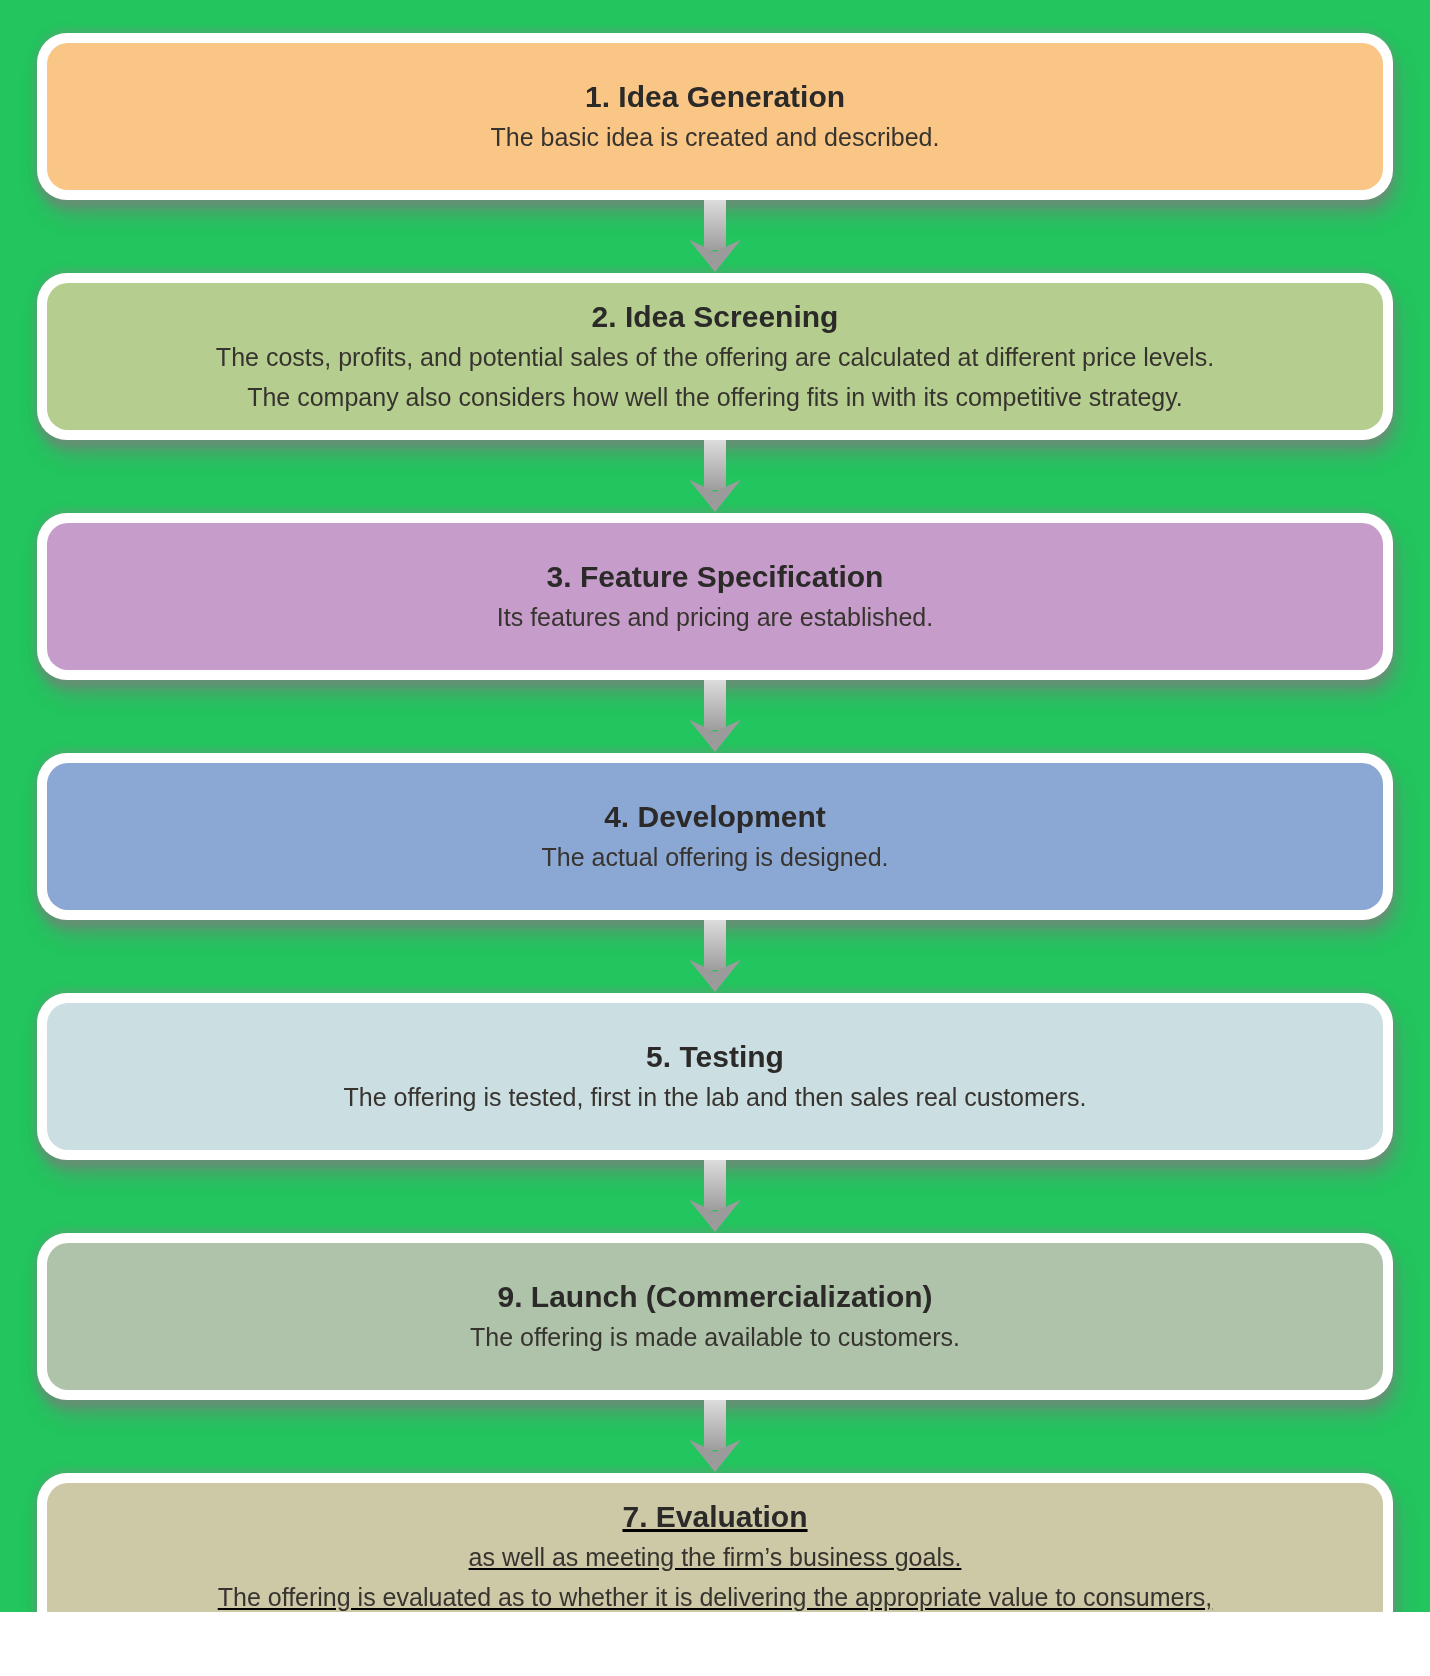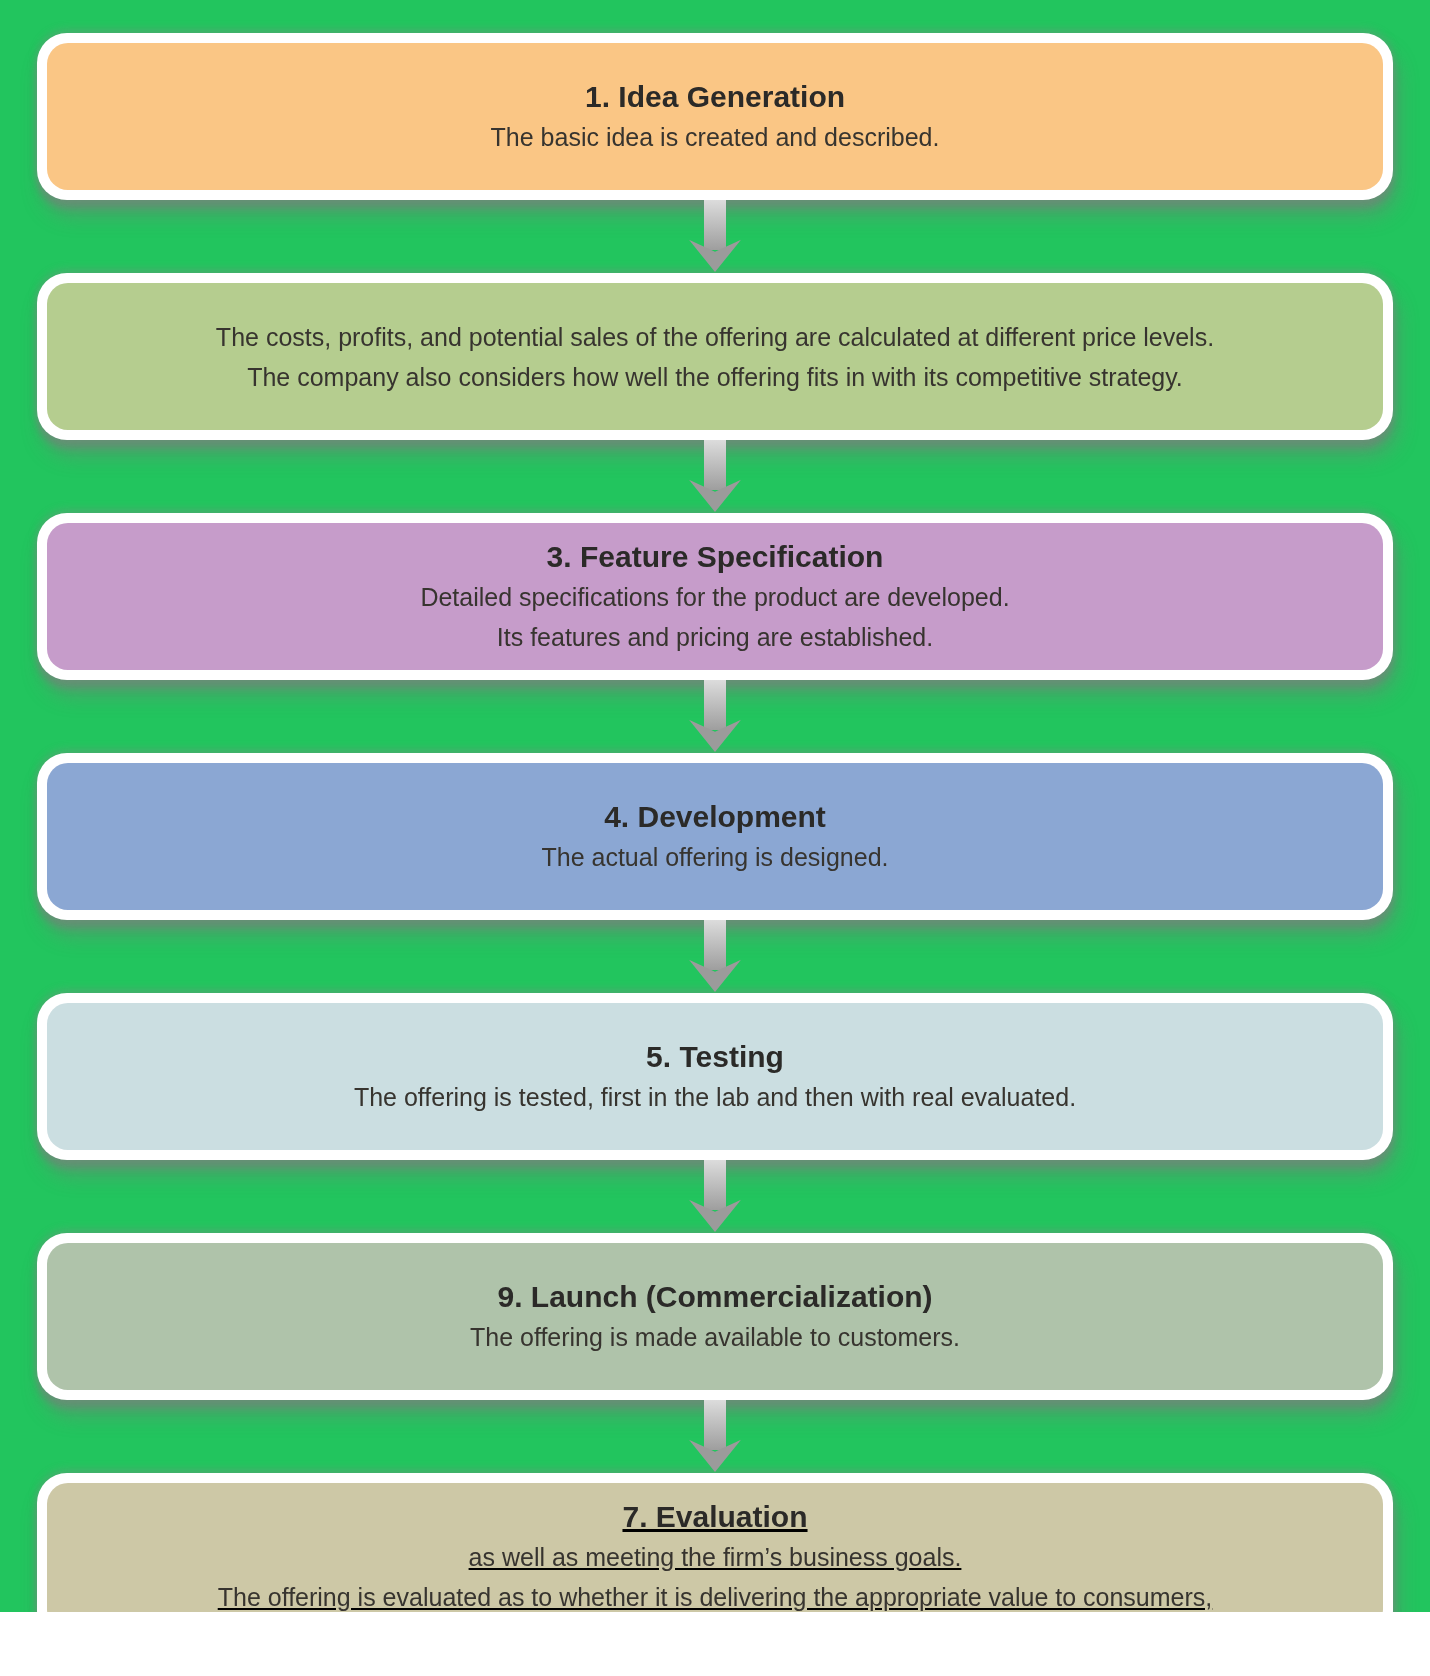--- a/index.html
+++ b/index.html
@@ -80,34 +80,34 @@
     </div>
   </section>
 
   <div class="arrow-gap">
     <div class="arrow-shaft"></div>
     <div class="arrow-head" style="background-color: rgb(155, 155, 155);"></div>
   </div>
 
   <section class="step">
     <div class="step-fill" style="background-color: rgb(181, 205, 143);">
+      <h2 class="step-heading">2. Idea Screening</h2>
       <p class="step-line">The costs, profits, and potential sales of the offering are calculated at different price levels.</p>
       <p class="step-line">The company also considers how well the offering fits in with its competitive strategy.</p>
     </div>
   </section>
 
   <div class="arrow-gap">
     <div class="arrow-shaft"></div>
     <div class="arrow-head" style="background-color: rgb(155, 155, 155);"></div>
   </div>
 
   <section class="step">
     <div class="step-fill" style="background-color: rgb(198, 156, 202);">
       <h2 class="step-heading">3. Feature Specification</h2>
-      <p class="step-line">Detailed specifications for the product are developed.</p>
       <p class="step-line">Its features and pricing are established.</p>
     </div>
   </section>
 
   <div class="arrow-gap">
     <div class="arrow-shaft"></div>
     <div class="arrow-head" style="background-color: rgb(155, 155, 155);"></div>
   </div>
 
   <section class="step">
@@ -118,21 +118,21 @@
   </section>
 
   <div class="arrow-gap">
     <div class="arrow-shaft"></div>
     <div class="arrow-head" style="background-color: rgb(155, 155, 155);"></div>
   </div>
 
   <section class="step">
     <div class="step-fill" style="background-color: rgb(203, 222, 225);">
       <h2 class="step-heading">5. Testing</h2>
-      <p class="step-line">The offering is tested, first in the lab and then with real evaluated.</p>
+      <p class="step-line">The offering is tested, first in the lab and then sales real customers.</p>
     </div>
   </section>
 
   <div class="arrow-gap">
     <div class="arrow-shaft"></div>
     <div class="arrow-head" style="background-color: rgb(155, 155, 155);"></div>
   </div>
 
   <section class="step">
     <div class="step-fill" style="background-color: rgb(175, 195, 170);">

